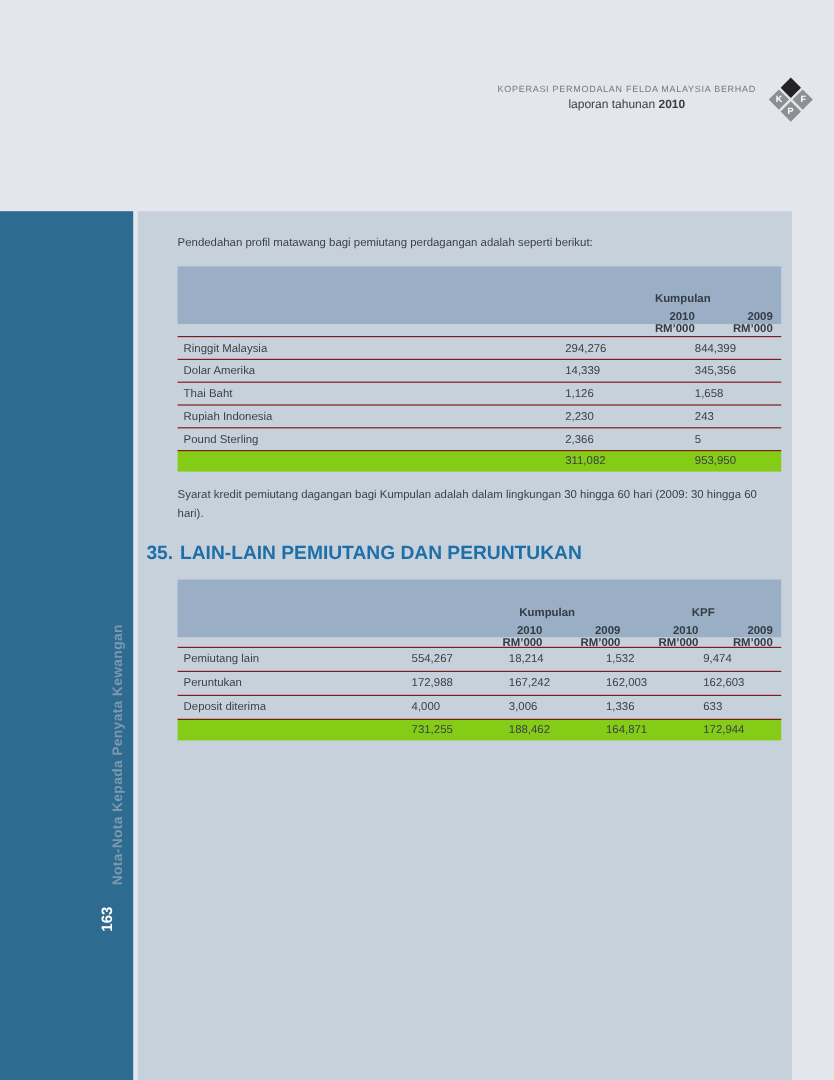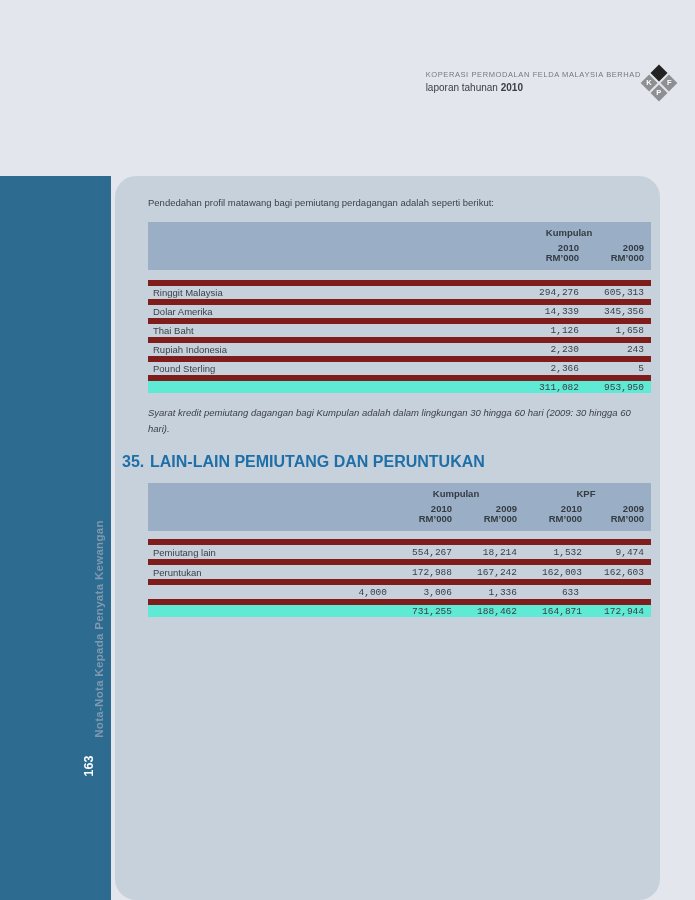--- a/index.html
+++ b/index.html
@@ -9,22 +9,22 @@
     background: #e3e6ec;
     font-family: "Liberation Sans", "DejaVu Sans", sans-serif;
     color: #3b4148;
     overflow: hidden;
   }
 
   
   .header-text {
     position: absolute;
     top: 70px;
-    right: 54px;
-    text-align: left;
+    right: 65px;
+    text-align: center;
   }
   .company-name {
     font-size: 7.5px;
     letter-spacing: 0.6px;
     color: #75787c;
     white-space: nowrap;
   }
   .report-line {
     margin-top: 3px;
     font-size: 10px;
@@ -99,59 +99,58 @@
 
   
   .panel {
     position: absolute;
     left: 115px;
     top: 176px;
     width: 545px;
     bottom: 0;
     background: #c7d1dc;
     padding: 0 9px 0 33px;
-    border-radius: 21px;
   }
   .intro {
     margin-top: 20px;
     font-size: 9.5px;
     line-height: 13px;
     color: #3b4148;
   }
   .note {
     margin-top: 12px;
     font-size: 9.5px;
     line-height: 15.5px;
     color: #3b4148;
-    font-style: italic;
   }
 
   
   .band {
     background: #9aafc5;
     height: 48px;
-    padding-top: 5px;
+    padding-top: 22px;
     color: #333b43;
     font-weight: bold;
     font-size: 9.5px;
   }
   .band-row1, .band-row2, .trow { display: grid; align-items: center; }
   .grp { text-align: center; }
   .col-head { text-align: right; line-height: 10px; }
   .band-row2 { margin-top: 5px; }
   .rows { margin-top: 10px; }
   .trow {
-    border-top: 6px solid #7f1d1d;
+    border-top: 1px solid #7f1d1d;
     height: 19px;
     font-size: 9.5px;
+    gap: 16px;
   }
   .trow .lbl { padding-left: 5px; }
-  .num { text-align: right; font-family: Liberation Mono, monospace; }
+  .num { text-align: left; }
   .trow.total {
-    background: #5eead4;
+    background: #84cc16;
     height: 18px;
   }
 
   
   .t1 .trow, .t1 .band-row2 { grid-template-columns: 1fr 92px 72px; }
   .t1 .band-row1 { grid-template-columns: 1fr 164px; }
   .t1 .num:last-child, .t1 .col-head:last-child { padding-right: 7px; }
   .band1 { margin-top: 13px; }
 
   
@@ -225,21 +224,21 @@
         <span class="col-head">
           <span>2009</span><br>
           <span>RM’000</span>
         </span>
       </div>
     </div>
     <div class="rows">
       <div class="trow">
         <span class="lbl">Ringgit Malaysia</span>
         <span class="num">294,276</span>
-        <span class="num">605,313</span>
+        <span class="num">844,399</span>
       </div>
       <div class="trow">
         <span class="lbl">Dolar Amerika</span>
         <span class="num">14,339</span>
         <span class="num">345,356</span>
       </div>
       <div class="trow">
         <span class="lbl">Thai Baht</span>
         <span class="num">1,126</span>
         <span class="num">1,658</span>
@@ -305,20 +304,21 @@
         <span class="num">9,474</span>
       </div>
       <div class="trow">
         <span class="lbl">Peruntukan</span>
         <span class="num">172,988</span>
         <span class="num">167,242</span>
         <span class="num">162,003</span>
         <span class="num">162,603</span>
       </div>
       <div class="trow">
+        <span class="lbl">Deposit diterima</span>
         <span class="num">4,000</span>
         <span class="num">3,006</span>
         <span class="num">1,336</span>
         <span class="num">633</span>
       </div>
       <div class="trow total">
         <span class="lbl"></span>
         <span class="num">731,255</span>
         <span class="num">188,462</span>
         <span class="num">164,871</span>

